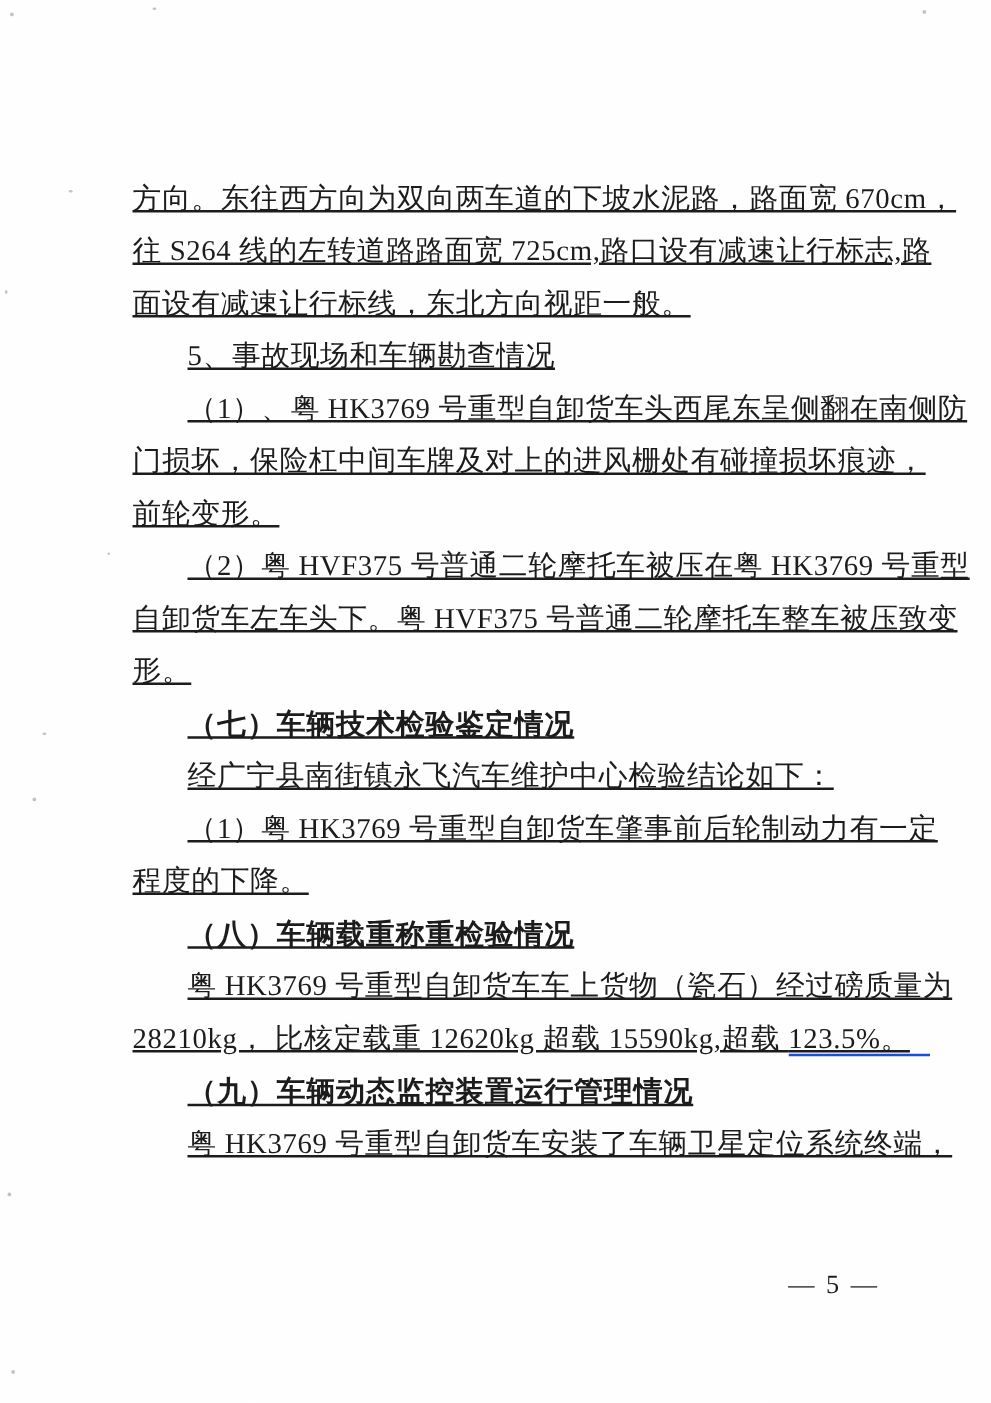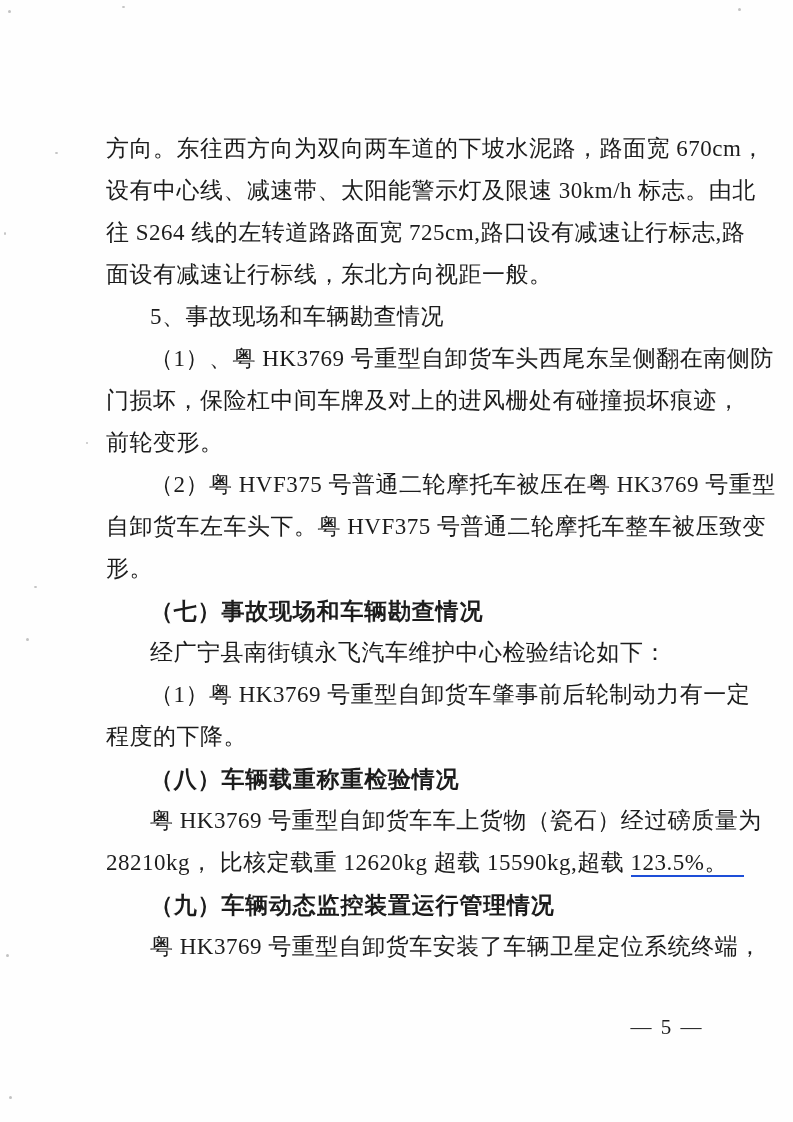--- a/index.html
+++ b/index.html
@@ -12,22 +12,23 @@
     width: 793px;
     height: 1122px;
     background: #fefefe;
     overflow: hidden;
     font-family: "Liberation Serif", "DejaVu Serif", serif;
     color: #1c1c1c;
   }
   .text-block {
     position: absolute;
     left: 106px;
-    top: 128px;
+    top: 138px;
     width: 610px;
+    text-decoration: underline;
   }
   .line {
     height: 42px;
     line-height: 42px;
     font-size: 23px;
     letter-spacing: 0.5px;
     white-space: nowrap;
     color: #1c1c1c;
   }
   .indent {
@@ -82,31 +83,30 @@
   <span class="speckle sp4"></span>
   <span class="speckle sp5"></span>
   <span class="speckle sp6"></span>
   <span class="speckle sp7"></span>
   <span class="speckle sp8"></span>
   <span class="speckle sp9"></span>
   <span class="speckle sp10"></span>
 
   <div class="text-block">
     <div class="line">方向。东往西方向为双向两车道的下坡水泥路，路面宽 670cm，</div>
-    <div class="line">设有中心线、减速带、太阳能警示灯及限速 30km/h 标志。由北</div>
     <div class="line">往 S264 线的左转道路路面宽 725cm,路口设有减速让行标志,路</div>
     <div class="line">面设有减速让行标线，东北方向视距一般。</div>
     <div class="line indent">5、事故现场和车辆勘查情况</div>
     <div class="line indent">（1）、粤 HK3769 号重型自卸货车头西尾东呈侧翻在南侧防</div>
     <div class="line">门损坏，保险杠中间车牌及对上的进风栅处有碰撞损坏痕迹，</div>
     <div class="line">前轮变形。</div>
     <div class="line indent">（2）粤 HVF375 号普通二轮摩托车被压在粤 HK3769 号重型</div>
     <div class="line">自卸货车左车头下。粤 HVF375 号普通二轮摩托车整车被压致变</div>
     <div class="line">形。</div>
-    <div class="line indent heading">（七）事故现场和车辆勘查情况</div>
+    <div class="line indent heading">（七）车辆技术检验鉴定情况</div>
     <div class="line indent">经广宁县南街镇永飞汽车维护中心检验结论如下：</div>
     <div class="line indent">（1）粤 HK3769 号重型自卸货车肇事前后轮制动力有一定</div>
     <div class="line">程度的下降。</div>
     <div class="line indent heading">（八）车辆载重称重检验情况</div>
     <div class="line indent">粤 HK3769 号重型自卸货车车上货物（瓷石）经过磅质量为</div>
     <div class="line">
       <span>28210kg， 比核定载重 12620kg 超载 15590kg,超载 </span><span class="u">123.5%。</span>
     </div>
     <div class="line indent heading">（九）车辆动态监控装置运行管理情况</div>
     <div class="line indent">粤 HK3769 号重型自卸货车安装了车辆卫星定位系统终端，</div>

